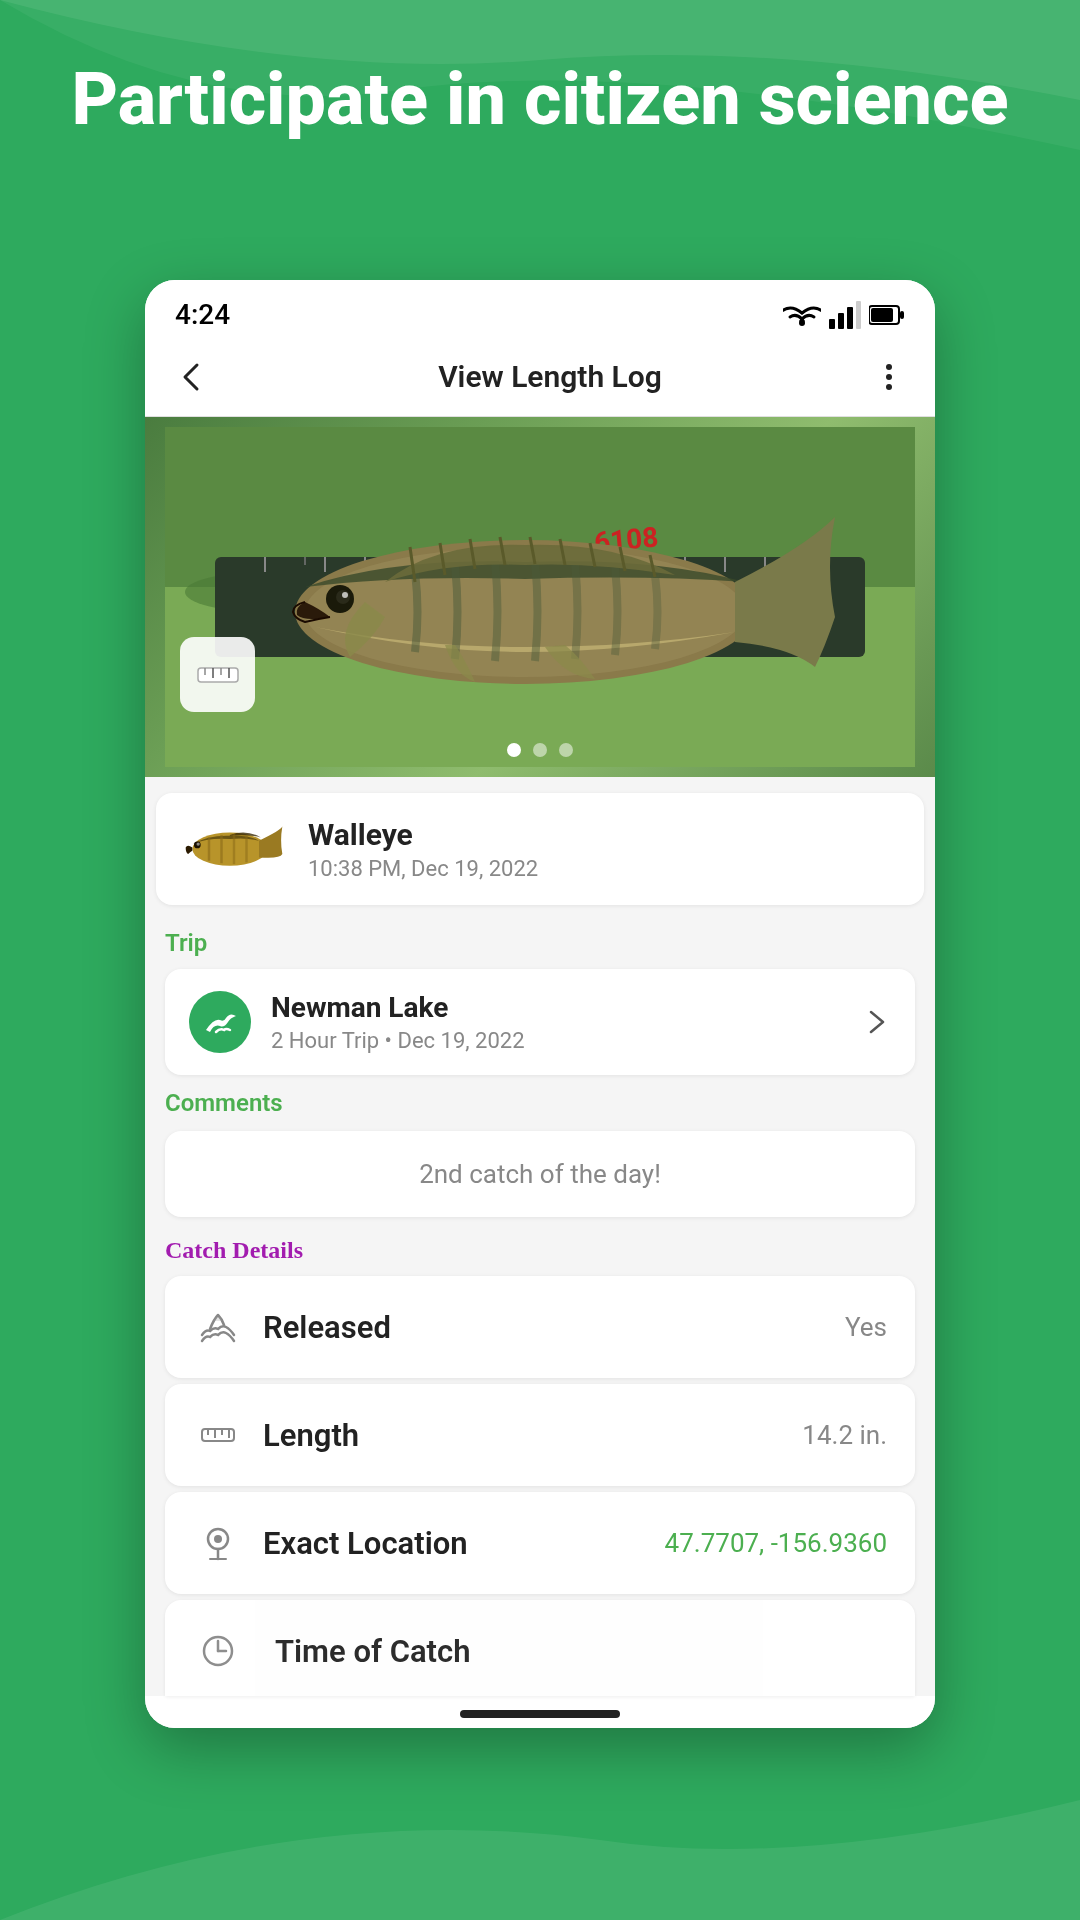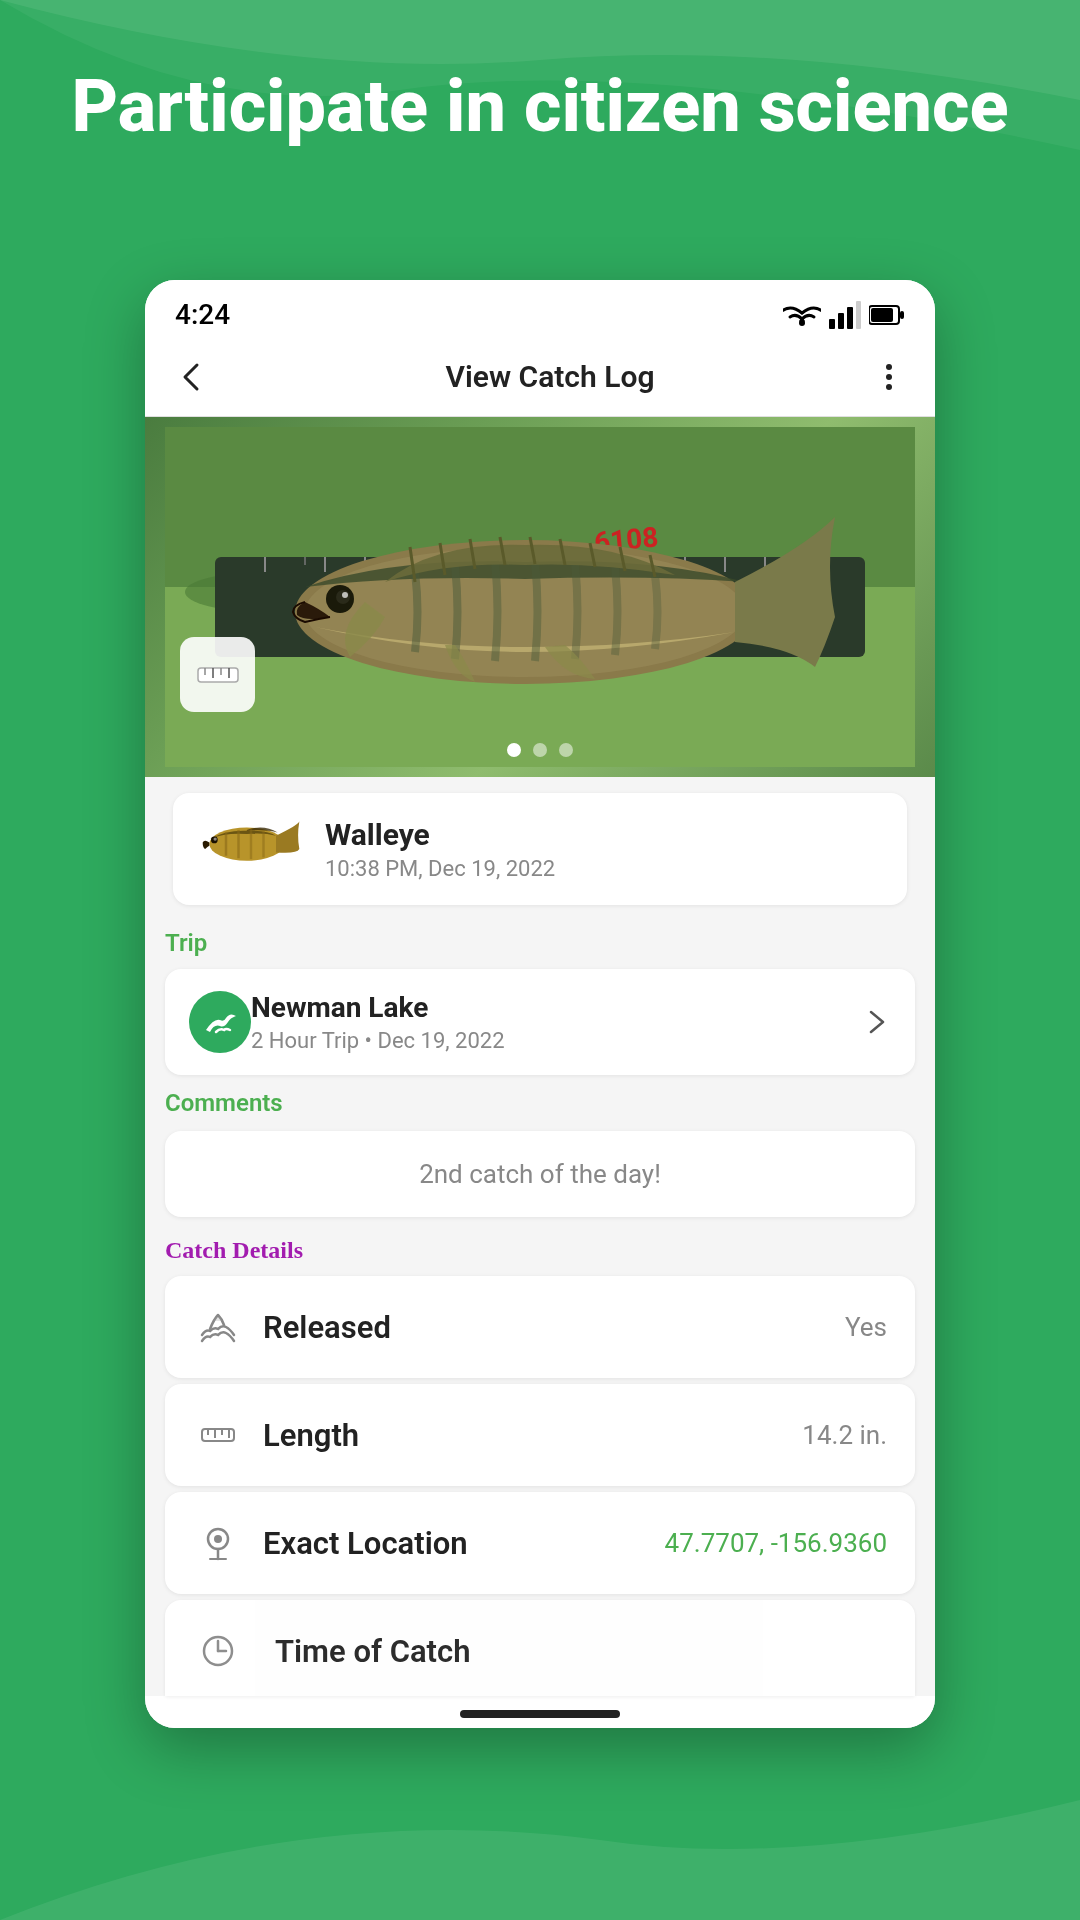--- a/index.html
+++ b/index.html
@@ -25,21 +25,21 @@
     .bg-bottom-curve {
       position: absolute;
       bottom: 0; left: 0; right: 0;
       height: 200px;
       overflow: hidden;
     }
 
     
     .hero-text {
       position: absolute;
-      top: 67px;
+      top: 60px;
       left: 0; right: 0;
       text-align: center;
       color: white;
       font-size: 72px;
       font-weight: 800;
       line-height: 1.1;
       padding: 0 64px;
     }
 
     
@@ -148,24 +148,25 @@
       background: rgba(255,255,255,0.5);
     }
 
     .photo-dot.active {
       background: white;
     }
 
     
     .fish-card {
       background: white;
-      margin: 16px 28px;
+      margin: 16px 11px;
       border-radius: 16px;
       padding: 24px 28px;
       display: flex;
+      align-items: center;
       gap: 24px;
       box-shadow: 0 1px 4px rgba(0,0,0,0.08);
     }
 
     .fish-image {
       width: 100px;
       height: 55px;
     }
 
     .fish-info .fish-name {
@@ -189,20 +190,21 @@
     }
 
     
     .trip-card {
       background: white;
       margin: 6px 20px;
       border-radius: 16px;
       padding: 22px 24px;
       display: flex;
       align-items: center;
+      gap: 20px;
       box-shadow: 0 1px 4px rgba(0,0,0,0.08);
     }
 
     .trip-icon {
       width: 62px;
       height: 62px;
       background: #2eaa5e;
       border-radius: 50%;
       display: flex;
       align-items: center;
@@ -378,21 +380,21 @@
       </svg>
     </div>
   </div>
 
   <div class="app-bar">
     <span class="back-btn">
       <svg width="32" height="32" viewBox="0 0 32 32">
         <path d="M22 4 L10 16 L22 28" stroke="#222" stroke-width="3" fill="none" stroke-linecap="round" stroke-linejoin="round"></path>
       </svg>
     </span>
-    <span class="app-bar-title">View Catch Log</span>
+    <span class="app-bar-title">View Length Log</span>
     <span class="more-btn">
       <svg width="32" height="32" viewBox="0 0 32 32">
         <circle cx="16" cy="6" r="3" fill="#222"></circle>
         <circle cx="16" cy="16" r="3" fill="#222"></circle>
         <circle cx="16" cy="26" r="3" fill="#222"></circle>
       </svg>
     </span>
   </div>
 
   <div class="fish-photo">

